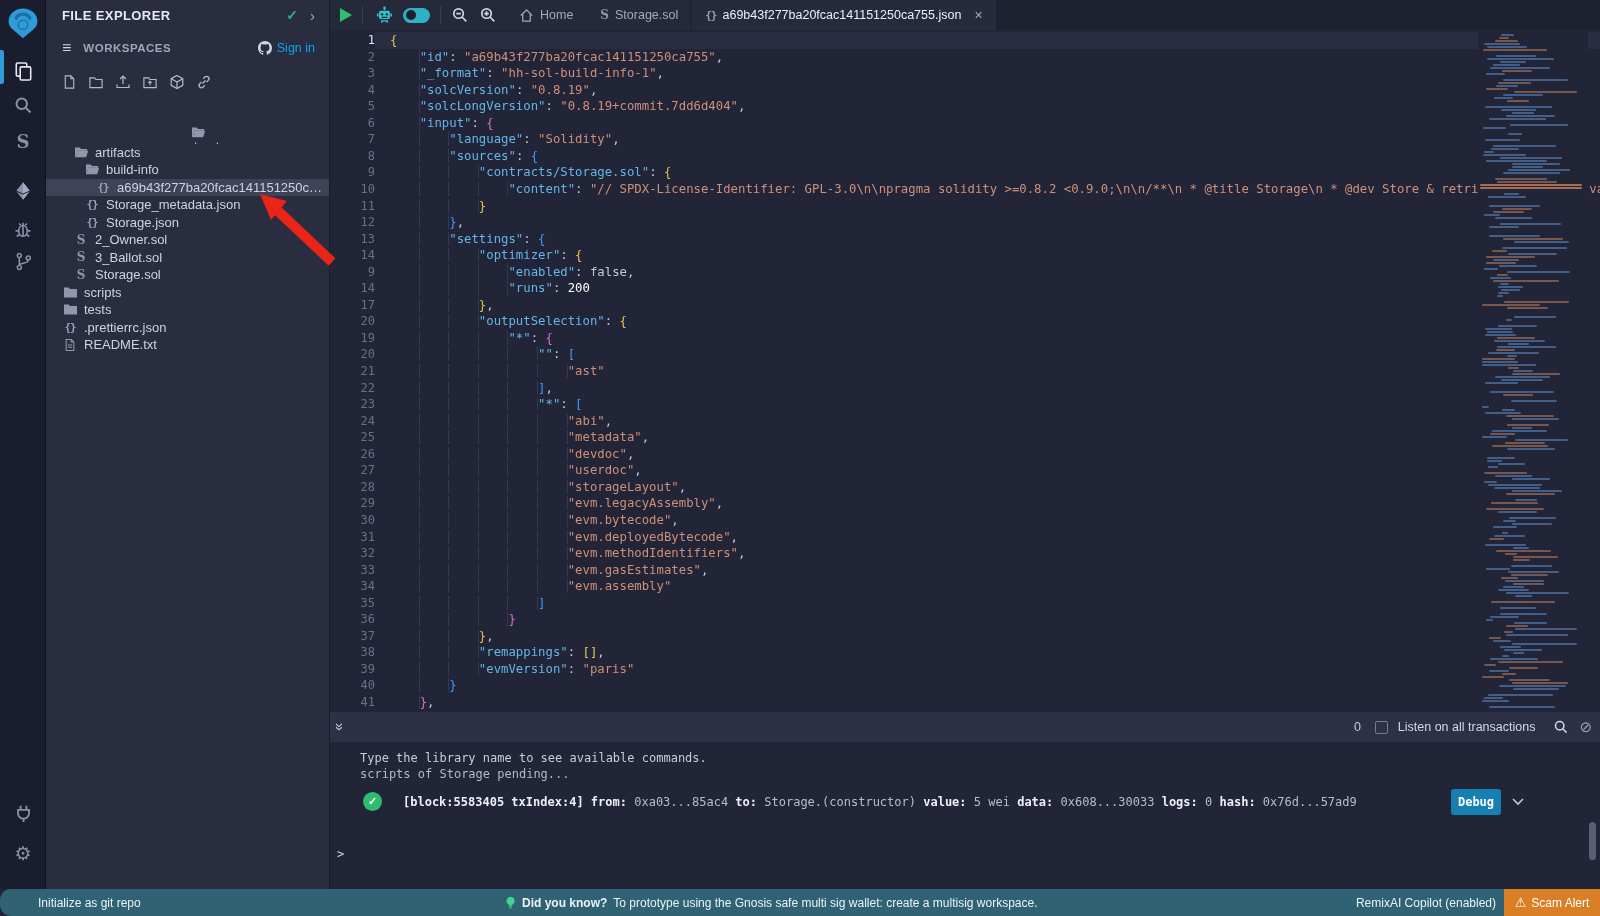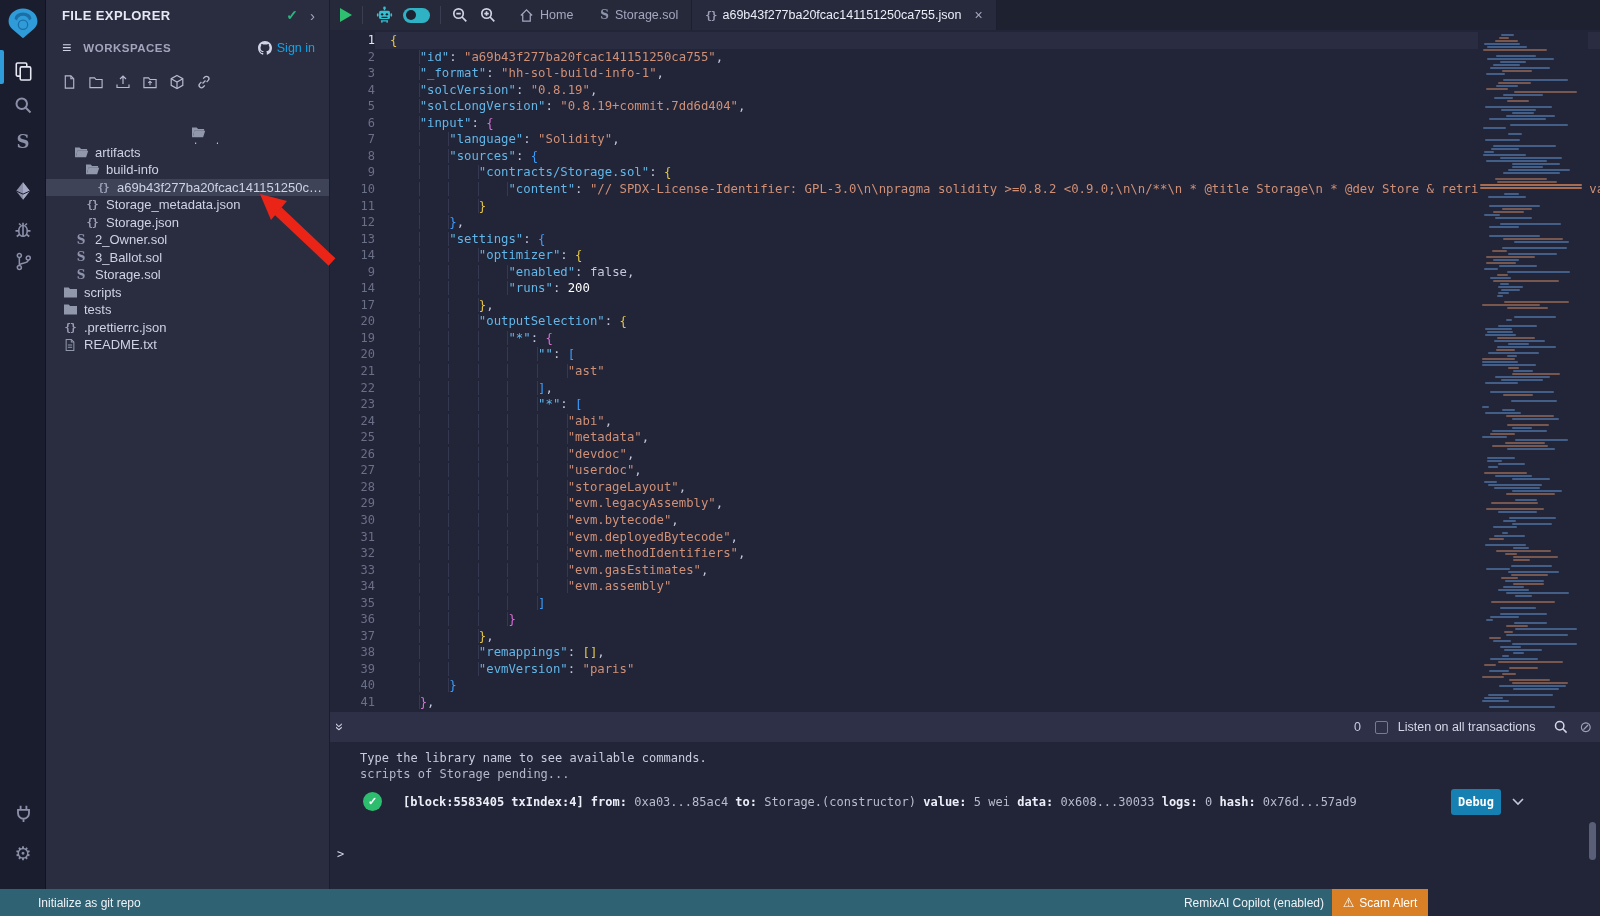--- a/index.html
+++ b/index.html
@@ -84,21 +84,21 @@
   .txrow { position:absolute; top:47px; left:0; right:0; height:30px; }
   .txcheck { position:absolute; left:33px; top:3px; width:19px; height:19px; border-radius:50%; background:#2dbd6e; color:#fff; font:700 11px/19px "Liberation Sans", sans-serif; text-align:center; }
   .txtext { position:absolute; left:73px; top:5px; white-space:pre; color:#b8bccc; }
   .txtext b { color:#eceef8; }
   .debugbtn { position:absolute; left:1121px; top:0; width:50px; height:26px; background:#1680b3; color:#fff; border:none; border-radius:3px; font:700 12px "DejaVu Sans Mono", monospace; cursor:pointer; }
   .txchev { position:absolute; left:1180px; top:4px; color:#c3c7d9; cursor:pointer; }
   .prompt { position:absolute; left:7px; top:104px; color:#d0d3e2; }
   .term-scroll { position:absolute; right:4px; top:80px; width:7px; height:38px; border-radius:4px; background:#5a5f78; cursor:pointer; }
 
   
-  .statusbar { position:absolute; left:0; top:889px; width:1428px; height:27px; background:#2f6373; display:flex; align-items:center; font-size:12px; color:#eef1f6; }
+  .statusbar { position:absolute; left:0; top:889px; width:1600px; height:27px; background:#2f6373; display:flex; align-items:center; font-size:12px; color:#eef1f6;border-radius:11px; }
   .sb-left { margin-left:38px; }
   .sb-tip { position:absolute; left:505px; display:flex; align-items:center; gap:6px; }
   .sb-tip b { font-weight:700; }
   .sb-copilot { position:absolute; right:104px; }
   .scam { position:absolute; right:0; top:0; height:27px; width:96px; background:#d98026; display:flex; align-items:center; justify-content:center; gap:5px; font-size:12px; color:#fff; cursor:pointer; }
   .warn-ic { font-size:13px; }
 
   
   .arrow-ov { position:absolute; left:240px; top:180px; z-index:60; pointer-events:none; }
 </style>
@@ -757,20 +757,28 @@
             </svg>
         </span>
       </div>
       <div class="prompt">&gt;</div>
       <div class="term-scroll"></div>
     </div>
   </div>
 
   <div class="statusbar">
     <span class="sb-left">Initialize as git repo</span>
+    <span class="sb-tip">
+      <svg width="11" height="14" viewBox="0 0 12 16">
+          <path d="M6 1a4.6 4.6 0 012.6 8.4c-.5.4-.8 1-.8 1.6H4.2c0-.6-.3-1.2-.8-1.6A4.6 4.6 0 016 1z" fill="#3dd68c"></path>
+          <path d="M4.4 12.2h3.2M4.8 13.8h2.4" stroke="#3dd68c" stroke-width="1.1"></path>
+        </svg>
+      <b>Did you know?</b>
+      <span>To prototype using the Gnosis safe multi sig wallet: create a multisig workspace.</span>
+    </span>
     <span class="sb-copilot">RemixAI Copilot (enabled)</span>
     <span class="scam">
       <span class="warn-ic">⚠</span>
       <span>Scam Alert</span>
     </span>
   </div>
 
   <svg class="arrow-ov" width="110" height="110" viewBox="0 0 110 110">
     <line x1="92" y1="82" x2="38" y2="31" stroke="#ea2517" stroke-width="10"></line>
     <polygon points="20,14 47,21 31,40" fill="#ea2517"></polygon>

